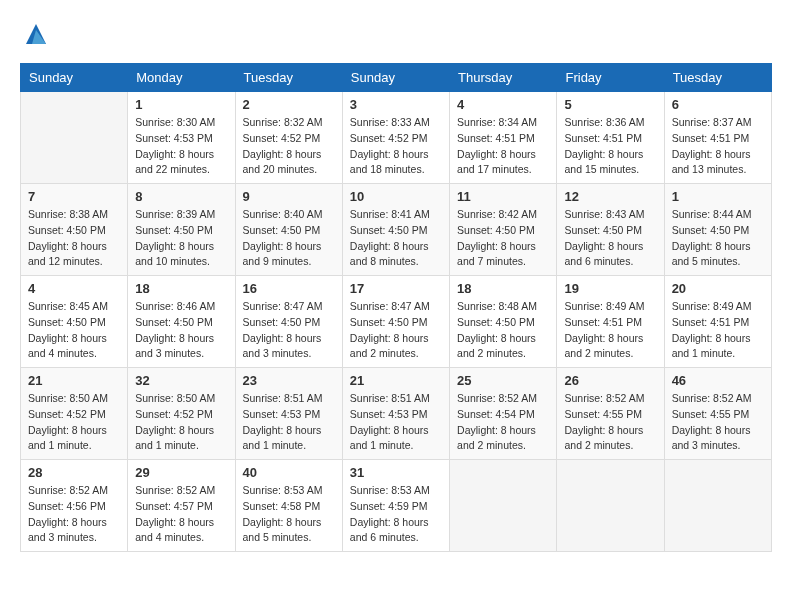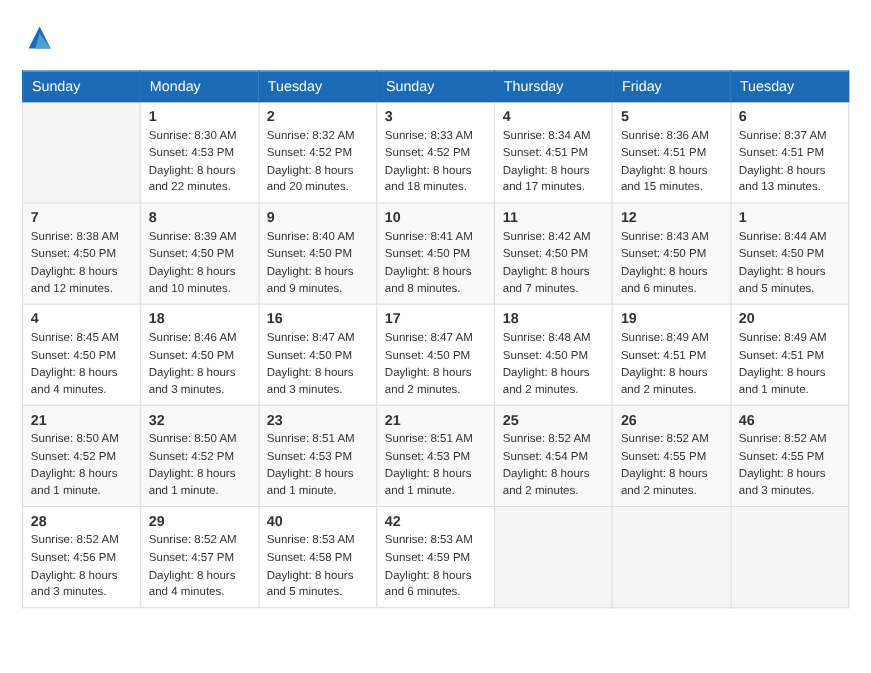--- a/index.html
+++ b/index.html
@@ -247,21 +247,21 @@
         </td>
         <td>
           <span class="day-number">29</span>
           <div class="day-info">Sunrise: 8:52 AM<br>Sunset: 4:57 PM<br>Daylight: 8 hours and 4 minutes.</div>
         </td>
         <td>
           <span class="day-number">40</span>
           <div class="day-info">Sunrise: 8:53 AM<br>Sunset: 4:58 PM<br>Daylight: 8 hours and 5 minutes.</div>
         </td>
         <td>
-          <span class="day-number">42</span>
+          <span class="day-number">31</span>
           <div class="day-info">Sunrise: 8:53 AM<br>Sunset: 4:59 PM<br>Daylight: 8 hours and 6 minutes.</div>
         </td>
         <td class="empty-cell"></td>
         <td class="empty-cell"></td>
         <td class="empty-cell"></td>
       </tr>
     </tbody>
 </table>
 
 </body></html>

